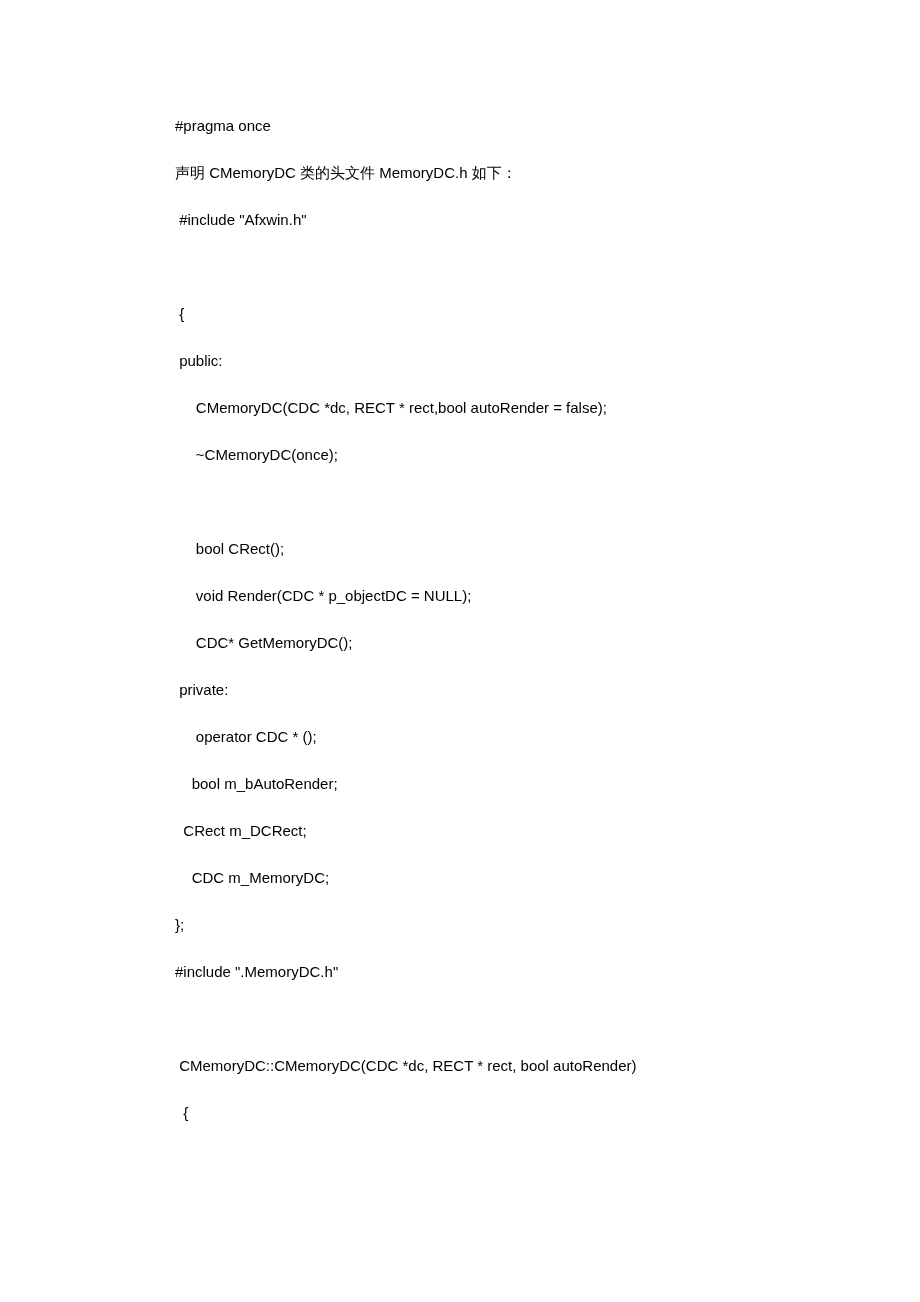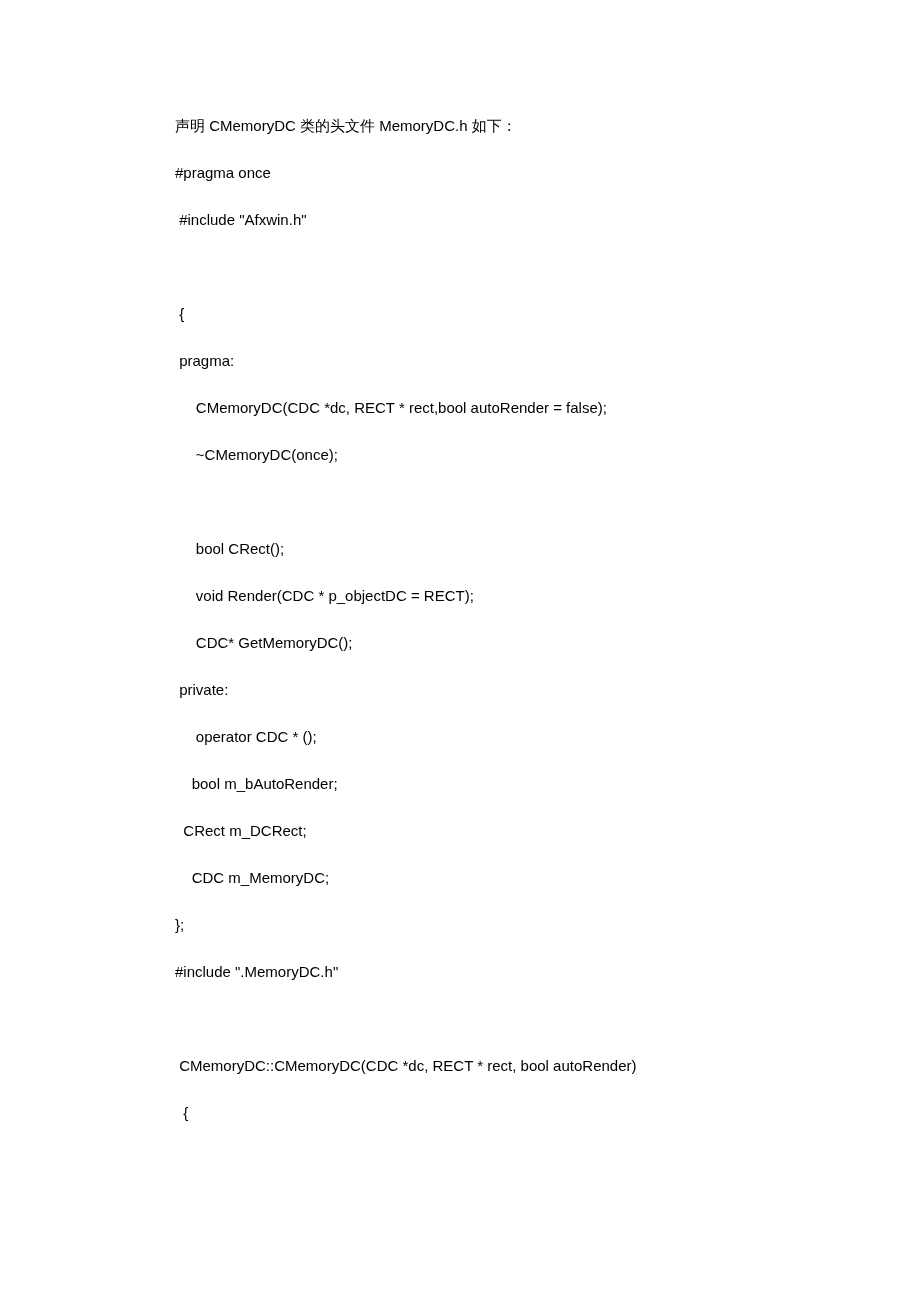--- a/index.html
+++ b/index.html
@@ -18,31 +18,31 @@
     white-space: pre;
   }
   .cn {
     font-family: SimSun, "Microsoft YaHei", sans-serif;
   }
 </style>
 </head>
 <body>
 
 <div id="container">
+    <div class="line">#pragma once</div>
     <div class="line cn">声明 CMemoryDC 类的头文件 MemoryDC.h 如下：</div>
-    <div class="line">#pragma once</div>
     <div class="line"> #include "Afxwin.h"</div>
     <div class="line">&nbsp;</div>
     <div class="line"> {</div>
-    <div class="line"> pragma:</div>
+    <div class="line"> public:</div>
     <div class="line">     CMemoryDC(CDC *dc, RECT * rect,bool autoRender = false);</div>
     <div class="line">     ~CMemoryDC(once);</div>
     <div class="line">&nbsp;</div>
     <div class="line">     bool CRect();</div>
-    <div class="line">     void Render(CDC * p_objectDC = RECT);</div>
+    <div class="line">     void Render(CDC * p_objectDC = NULL);</div>
     <div class="line">     CDC* GetMemoryDC();</div>
     <div class="line"> private:</div>
     <div class="line">     operator CDC * ();</div>
     <div class="line">    bool m_bAutoRender;</div>
     <div class="line">  CRect m_DCRect;</div>
     <div class="line">    CDC m_MemoryDC;</div>
     <div class="line">};</div>
     <div class="line">#include ".MemoryDC.h"</div>
     <div class="line">&nbsp;</div>
     <div class="line"> CMemoryDC::CMemoryDC(CDC *dc, RECT * rect, bool autoRender)</div>

